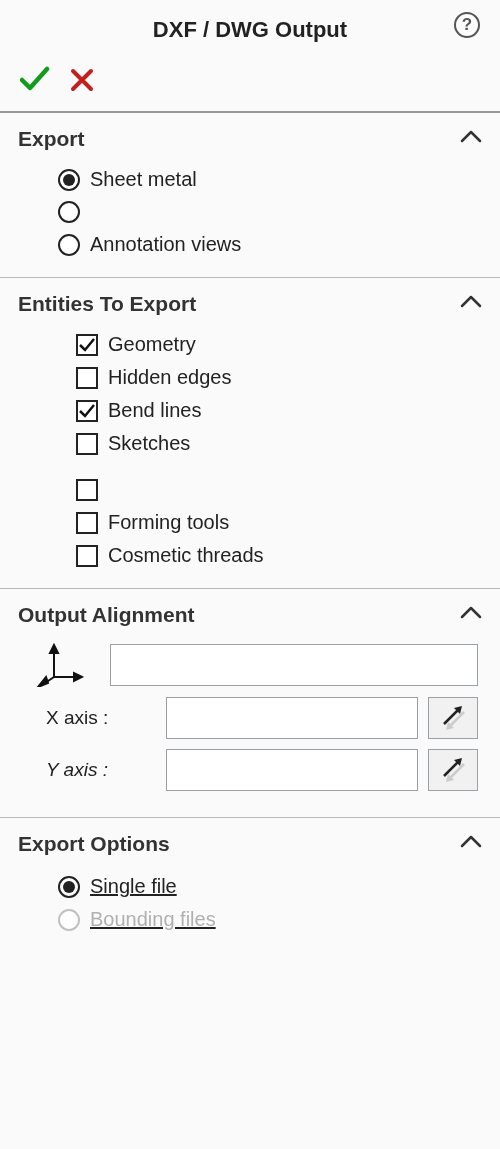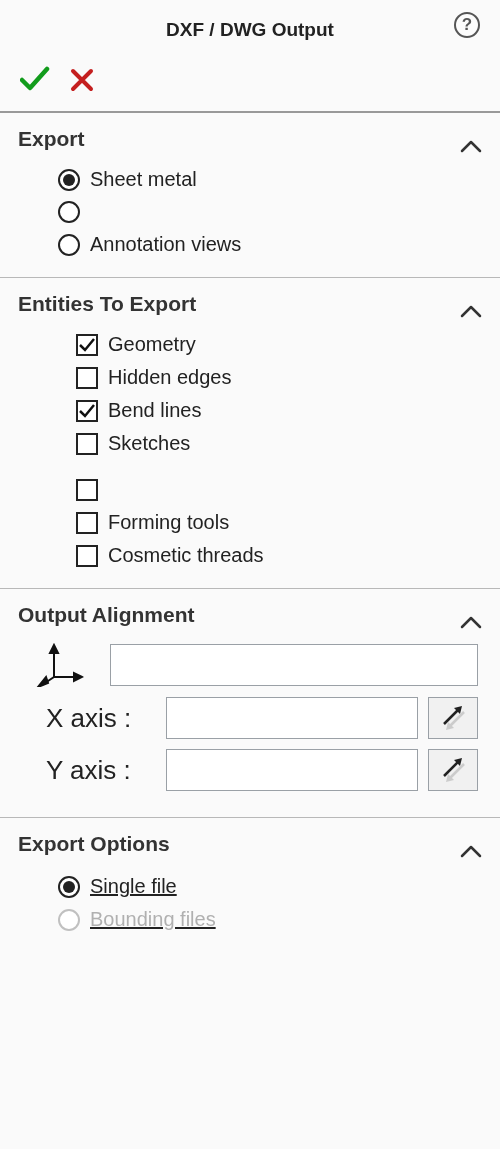--- a/index.html
+++ b/index.html
@@ -17,21 +17,21 @@
   .title-row {
     display: flex;
     align-items: center;
     justify-content: center;
     position: relative;
     height: 40px;
     margin-bottom: 8px;
   }
   .title {
     font-weight: 700;
-    font-size: 19px;
+    font-size: 22px;
   }
   .help-icon {
     position: absolute;
     right: 2px;
     top: 2px;
     width: 26px; height: 26px;
     border: 2px solid #555;
     border-radius: 50%;
     display: flex;
     align-items: center;
@@ -57,21 +57,21 @@
   .ok-icon { color: #129c1c; }
   .cancel-icon { color: #c01f1f; }
   .hr {
     border: none;
     border-top: 2px solid #999;
     margin: 0 -18px;
   }
   .hr.thin { border-top: 1px solid #b8b8b8; }
   .section-header {
     display: flex;
-    align-items: flex-end;
+    align-items: flex-start;
     justify-content: space-between;
     padding: 14px 0 10px 0;
     cursor: pointer;
   }
   .section-header .label {
     font-weight: 700;
     font-size: 21px;
     color: #333;
   }
   .chevron {
@@ -125,21 +125,21 @@
     padding: 6px 4px 16px 16px;
   }
   .align-row {
     display: flex;
     align-items: center;
     gap: 10px;
     margin-bottom: 10px;
   }
   .align-row .label {
     width: 86px;
-    font-size: 26px;
+    font-size: 19px;
   }
   .align-row .input-box, .align-row .input-box-wide {
     height: 42px;
     border: 1px solid #9aa0a6;
     background: #fff;
     flex: 1;
     padding: 4px 8px;
     font-size: 18px;
     min-width: 0;
   }
@@ -314,21 +314,21 @@
               <polygon points="24,4 16,6 22,12" fill="#222"></polygon>
               <line x1="8" y1="24" x2="24" y2="8" stroke="#ccc" stroke-width="2.5" transform="translate(2,2)"></line>
               <polygon points="6,26 14,24 8,18" fill="#ccc" transform="translate(2,2)"></polygon>
             </g>
           </svg>
         </span>
       </div>
     </div>
 
     <div class="align-row" style="padding-left:2px;">
-      <span class="label" style="width:120px; padding-left:10px;">Y axis :</span>
+      <span class="label" style="width:120px; padding-left:10px;font-style:italic;">Y axis :</span>
       <input class="input-box" value="" style="">
       <div class="swap-btn">
         <span>
           <svg width="30" height="28" viewBox="0 0 30 28">
             <g>
               <line x1="6" y1="22" x2="22" y2="6" stroke="#222" stroke-width="2.5"></line>
               <polygon points="24,4 16,6 22,12" fill="#222"></polygon>
               <line x1="8" y1="24" x2="24" y2="8" stroke="#ccc" stroke-width="2.5" transform="translate(2,2)"></line>
               <polygon points="6,26 14,24 8,18" fill="#ccc" transform="translate(2,2)"></polygon>
             </g>

